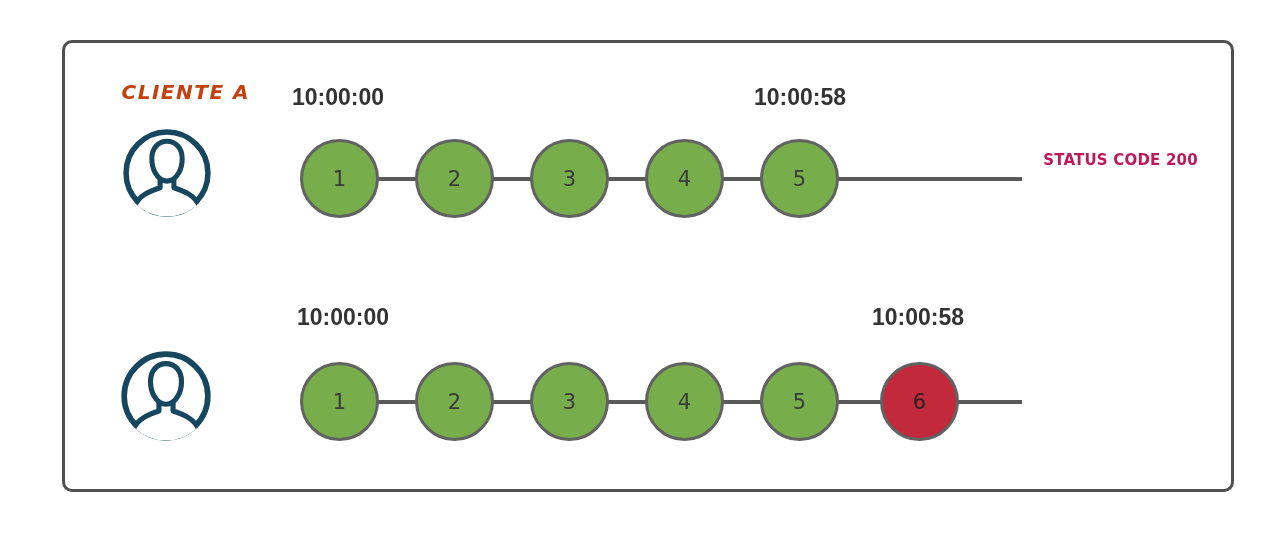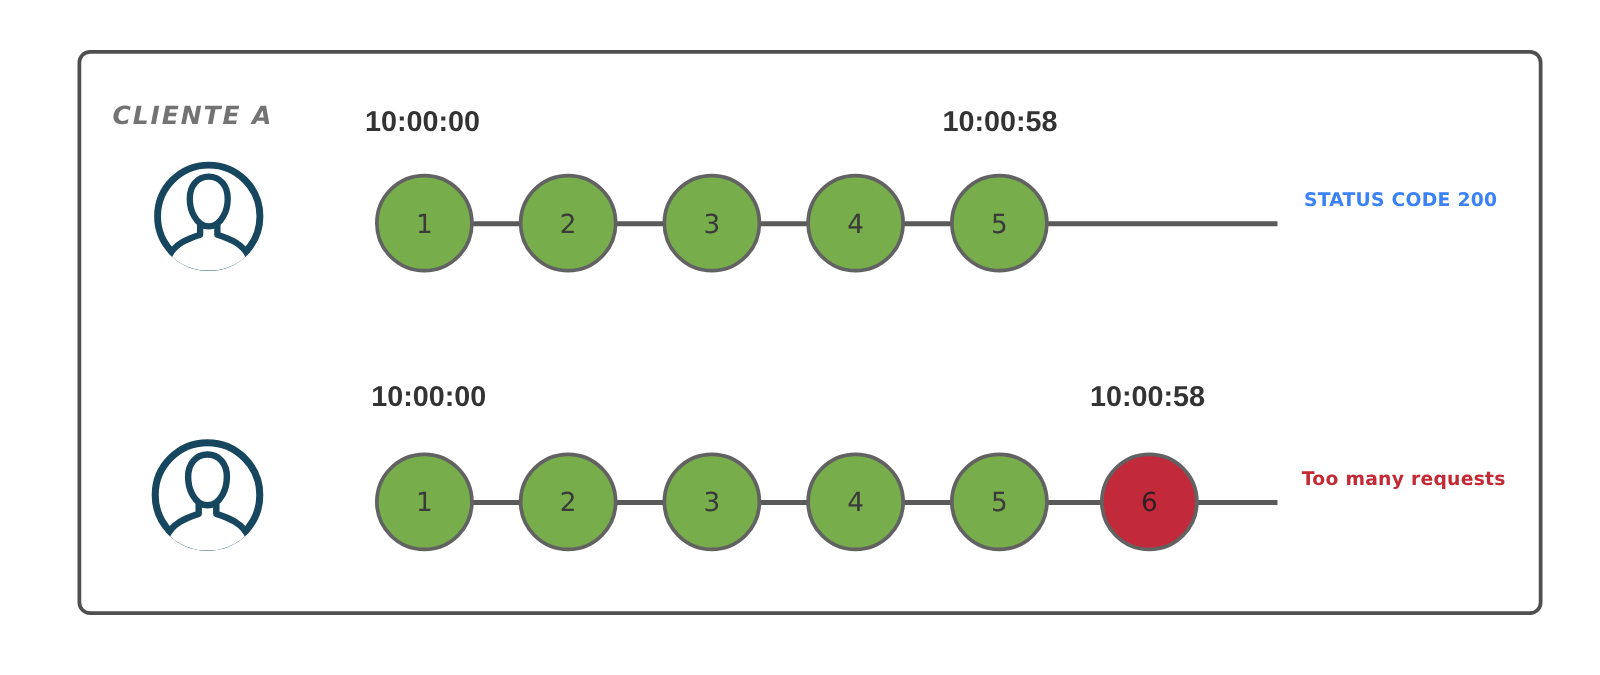--- a/index.html
+++ b/index.html
@@ -22,27 +22,27 @@
     width: 1172px;
     height: 452px;
     border: 3px solid #4f4f4f;
     border-radius: 10px;
     background: #ffffff;
     box-sizing: border-box;
   }
   .client-label {
     position: absolute;
     width: 160px;
-    text-align: left;
+    text-align: right;
     font-family: "DejaVu Sans", sans-serif;
     font-style: italic;
     font-weight: 700;
     font-size: 20px;
     letter-spacing: 1.5px;
-    color: #737373;
+    color: #c2410c;
     white-space: nowrap;
   }
   .timestamp {
     position: absolute;
     width: 150px;
     text-align: center;
     font-family: "Liberation Sans", sans-serif;
     font-weight: 700;
     font-size: 23px;
     color: #333333;
@@ -74,21 +74,21 @@
   .status {
     position: absolute;
     text-align: center;
     font-family: "DejaVu Sans", sans-serif;
     font-weight: 700;
     font-size: 15px;
     line-height: 20px;
     letter-spacing: 0.2px;
     white-space: nowrap;
   }
-  .status.green { color: #3b82f6; }
+  .status.green { color: #be185d; }
   .status.red   { color: #C42A35; }
   .avatar {
     position: absolute;
     z-index: 2;
   }
 </style>
 </head>
 <body>
 
 <div class="stage">
@@ -145,16 +145,15 @@
   <div class="tline" style="left:340px; top:400px; width:682px;"></div>
 
   <div class="node ok" style="left:300px; top:362px;">1</div>
   <div class="node ok" style="left:415px; top:362px;">2</div>
   <div class="node ok" style="left:530px; top:362px;">3</div>
   <div class="node ok" style="left:645px; top:362px;">4</div>
   <div class="node ok" style="left:760px; top:362px;">5</div>
   <div class="node err" style="left:880px; top:362px;">6</div>
 
   <div class="status red" style="left:1028px; top:373px; width:190px;">
-    <div>Too many requests</div>
   </div>
 
 </div>
 
 </body></html>

